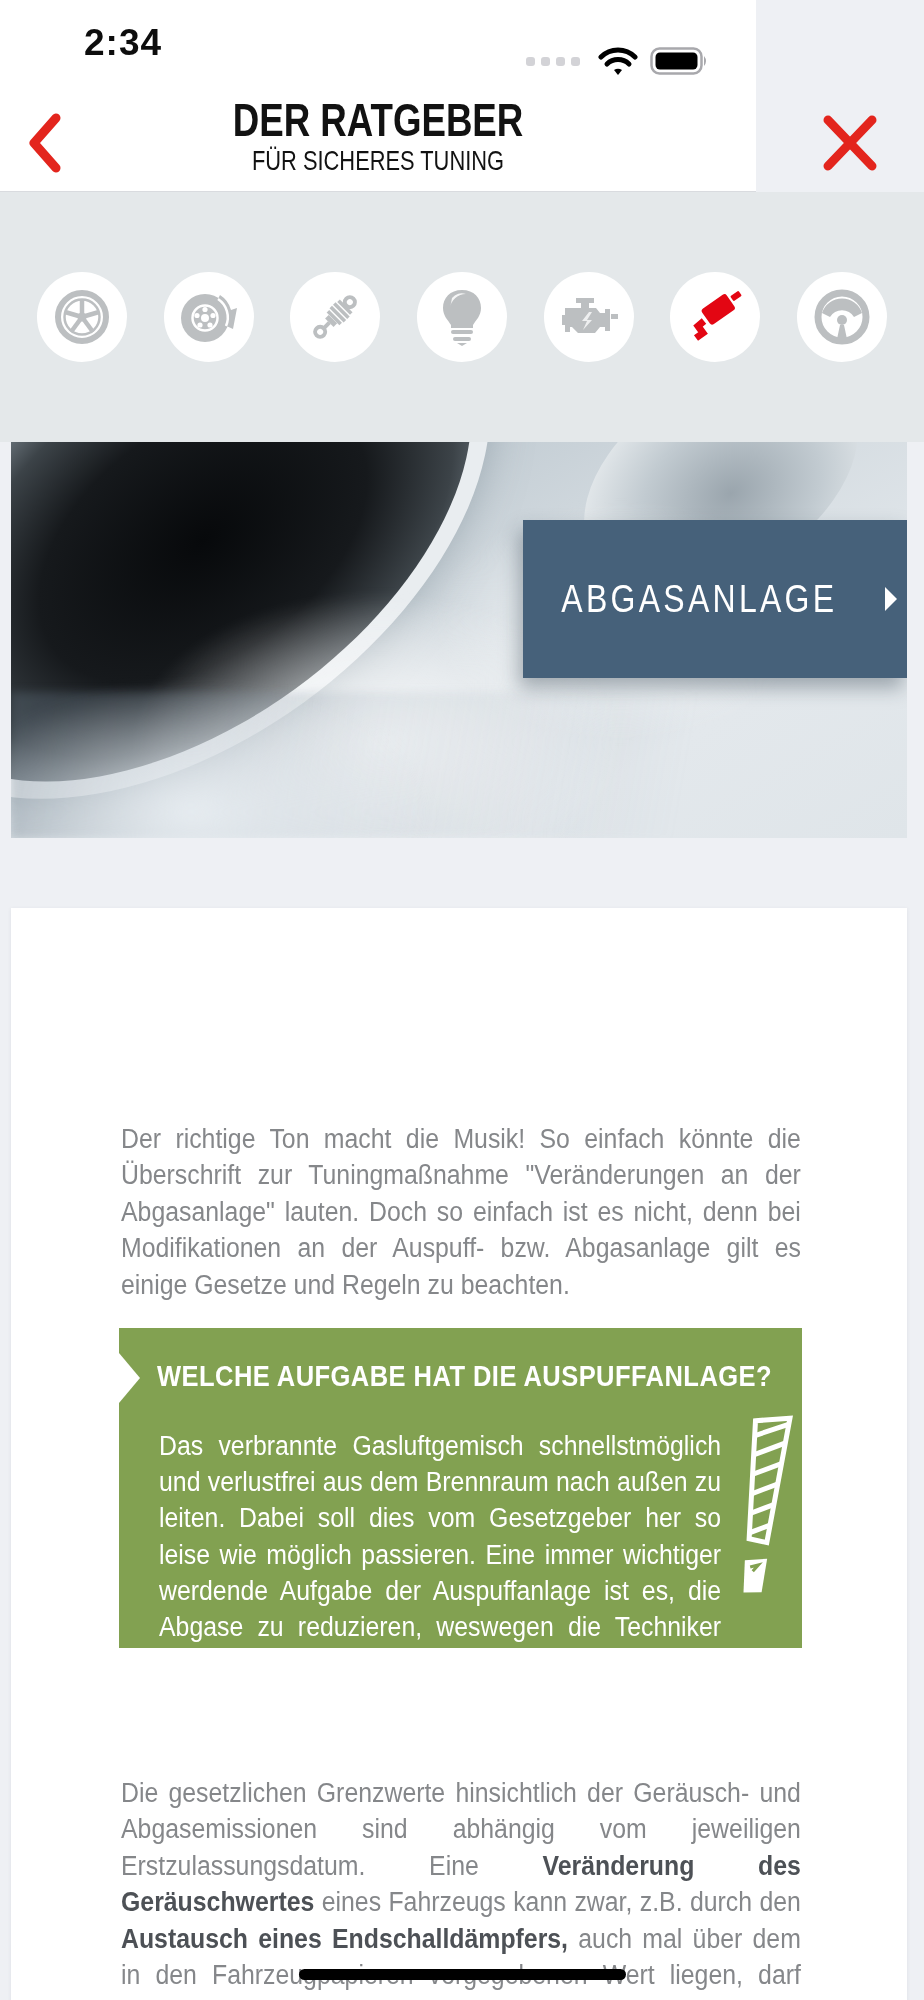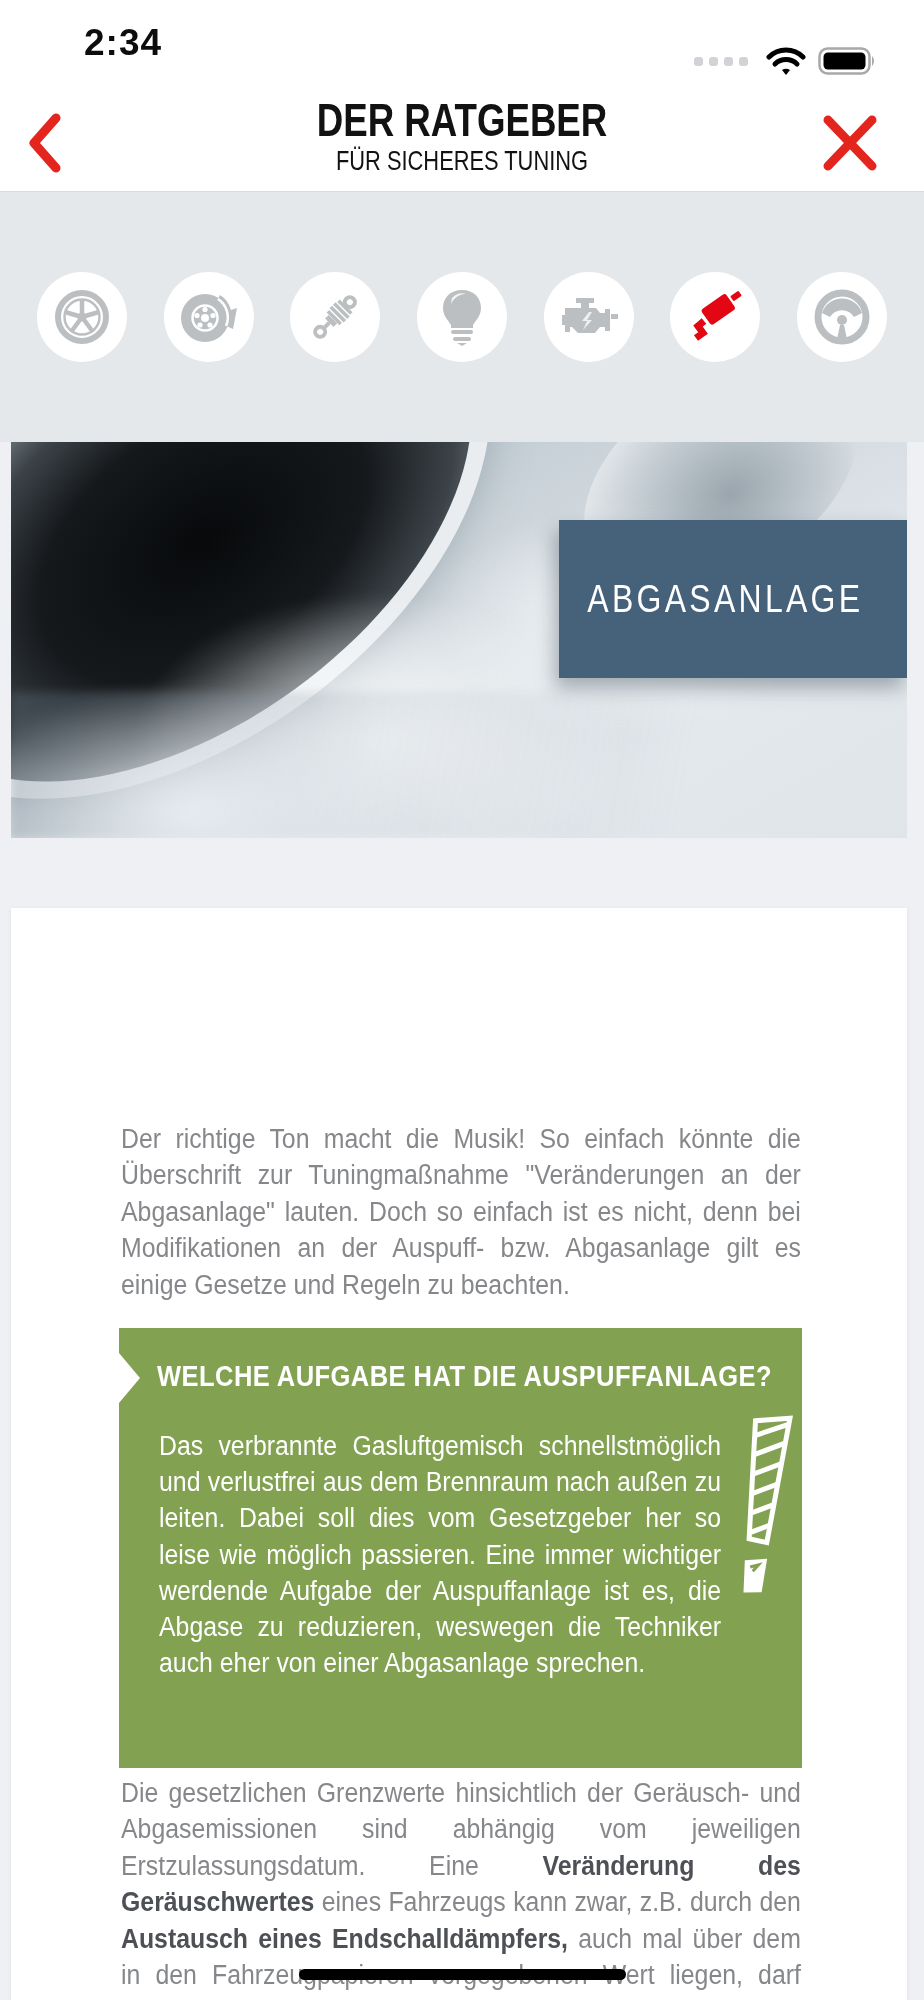--- a/index.html
+++ b/index.html
@@ -1,21 +1,21 @@
 <!DOCTYPE html>
 <html><head>
 <meta charset="utf-8">
 <style>
   html,body{margin:0;padding:0;}
   body{width:924px;height:2000px;overflow:hidden;background:#eef0f4;
        font-family:"Liberation Sans",sans-serif;-webkit-font-smoothing:antialiased;}
   .phone{position:relative;width:924px;height:2000px;}
 
   
-  .topbar{position:absolute;left:0;top:0;width:924px;height:192px;background:#ffffff;
+  .topbar{position:absolute;left:0;top:0;width:756px;height:192px;background:#ffffff;
           border-bottom:1px solid #d9dbdf;box-sizing:border-box;z-index:5;}
   .time{position:absolute;left:84px;top:22px;font-size:37px;font-weight:700;color:#0d0d0d;letter-spacing:1px;}
   .sb-right{position:absolute;right:46px;top:46px;display:flex;align-items:center;gap:12px;}
   .cell-dots{display:flex;gap:6px;margin-right:6px;}
   .cell-dots span{width:9px;height:9px;border-radius:3px;background:#d3d3d7;display:block;}
   .nav-title{position:absolute;left:0;right:0;top:96px;text-align:center;color:#121212;}
   .nav-title h1{margin:0;font-size:47px;line-height:48px;font-weight:700;
                 transform:scaleX(.78);transform-origin:center;white-space:nowrap;}
   .nav-title h2{margin:2px 0 0;font-size:28px;line-height:30px;font-weight:400;
                 transform:scaleX(.78);transform-origin:center;white-space:nowrap;}
@@ -43,37 +43,37 @@
          background:radial-gradient(ellipse at 50% 60%,#9aa5ad 0%,#c2cbd1 45%,#e2e7ea 75%);}
   .steam1{position:absolute;left:120px;top:150px;width:500px;height:300px;border-radius:50%;
           background:radial-gradient(ellipse,rgba(255,255,255,.85) 0%,rgba(255,255,255,0) 70%);filter:blur(6px);}
   .steam2{position:absolute;left:-60px;top:240px;width:480px;height:260px;border-radius:50%;
           background:radial-gradient(ellipse,rgba(235,240,244,.9) 0%,rgba(235,240,244,0) 70%);filter:blur(8px);}
   .steam3{position:absolute;left:420px;top:60px;width:380px;height:240px;border-radius:50%;
           background:radial-gradient(ellipse,rgba(250,252,253,.8) 0%,rgba(250,252,253,0) 70%);filter:blur(7px);}
   .shadow-streak{position:absolute;left:0;top:250px;width:896px;height:146px;
           background:linear-gradient(100deg,rgba(96,112,126,.35) 0%,rgba(150,165,178,.18) 40%,rgba(210,220,227,0) 75%);
           filter:blur(4px);}
-  .banner{position:absolute;right:0;top:78px;width:348px;height:158px;background:#46617a;
+  .banner{position:absolute;right:0;top:78px;width:384px;height:158px;background:#46617a;
           display:flex;align-items:center;justify-content:center;gap:16px;cursor:pointer;
           box-shadow:-4px 10px 18px rgba(30,45,60,.35);}
   .banner-label{color:#ffffff;font-size:39px;font-weight:400;letter-spacing:4px;
                 transform:scaleX(.82);transform-origin:center;white-space:nowrap;}
 
   
   .card{position:absolute;left:11px;top:908px;width:896px;height:1133px;background:#ffffff;
         box-shadow:0 1px 4px rgba(40,45,60,.08);}
   .para{position:absolute;font-size:27px;line-height:36.4px;text-align:justify;color:#85878a;
         width:739px;transform:scaleX(.92);transform-origin:left top;}
   .para .b{font-weight:700;color:#4d5156;}
   .para1{left:110px;top:186px;}
   .para2{left:110px;top:840px;}
 
   
-  .greenbox{position:absolute;left:108px;top:420px;width:683px;height:440px;background:#82a151;}
+  .greenbox{position:absolute;left:108px;top:420px;width:683px;height:320px;background:#82a151;}
   .notch{position:absolute;left:0;top:25px;width:0;height:0;
          border-top:25px solid transparent;border-bottom:25px solid transparent;border-left:21px solid #ffffff;}
   .g-title{position:absolute;left:38px;top:32px;color:#ffffff;font-size:29px;font-weight:700;
            letter-spacing:.5px;transform:scaleX(.88);transform-origin:left center;white-space:nowrap;}
   .g-body{position:absolute;left:40px;top:100px;width:611px;transform:scaleX(.92);transform-origin:left top;
           font-size:27px;line-height:36.2px;text-align:justify;color:#ffffff;}
   .g-icon{position:absolute;right:8px;top:84px;width:62px;height:200px;}
 
   .home-indicator{position:absolute;left:299px;top:1969px;width:327px;height:11px;border-radius:6px;
                   background:#000000;z-index:9;cursor:grab;}

